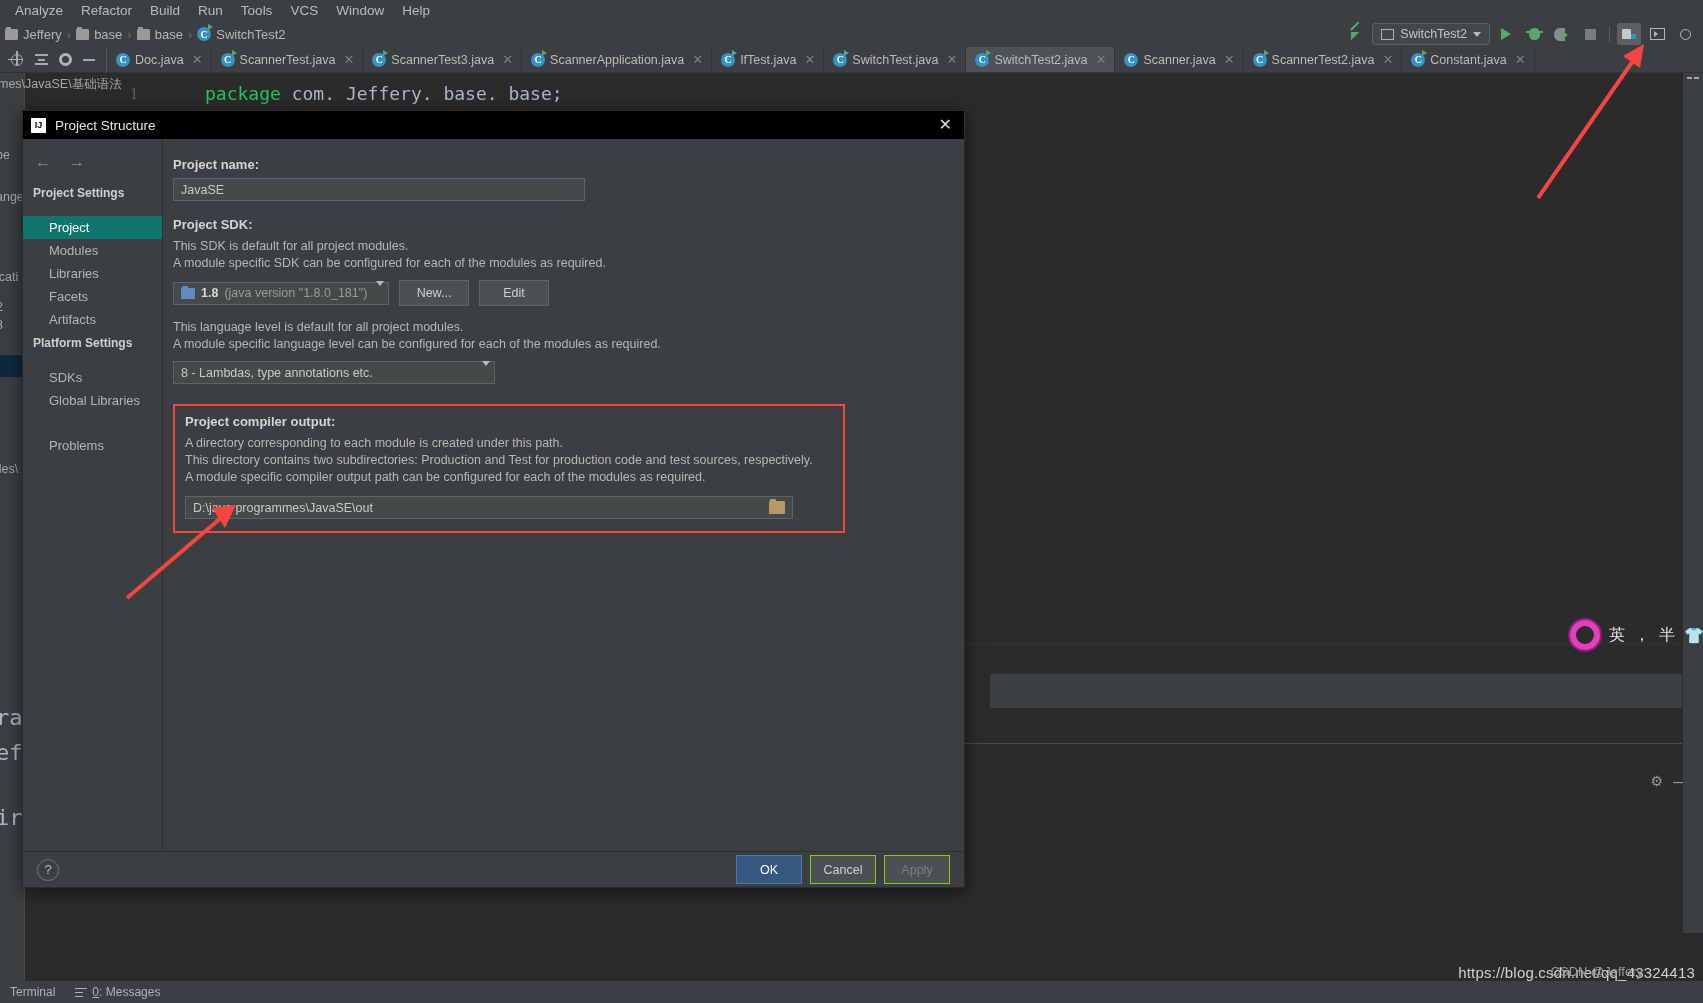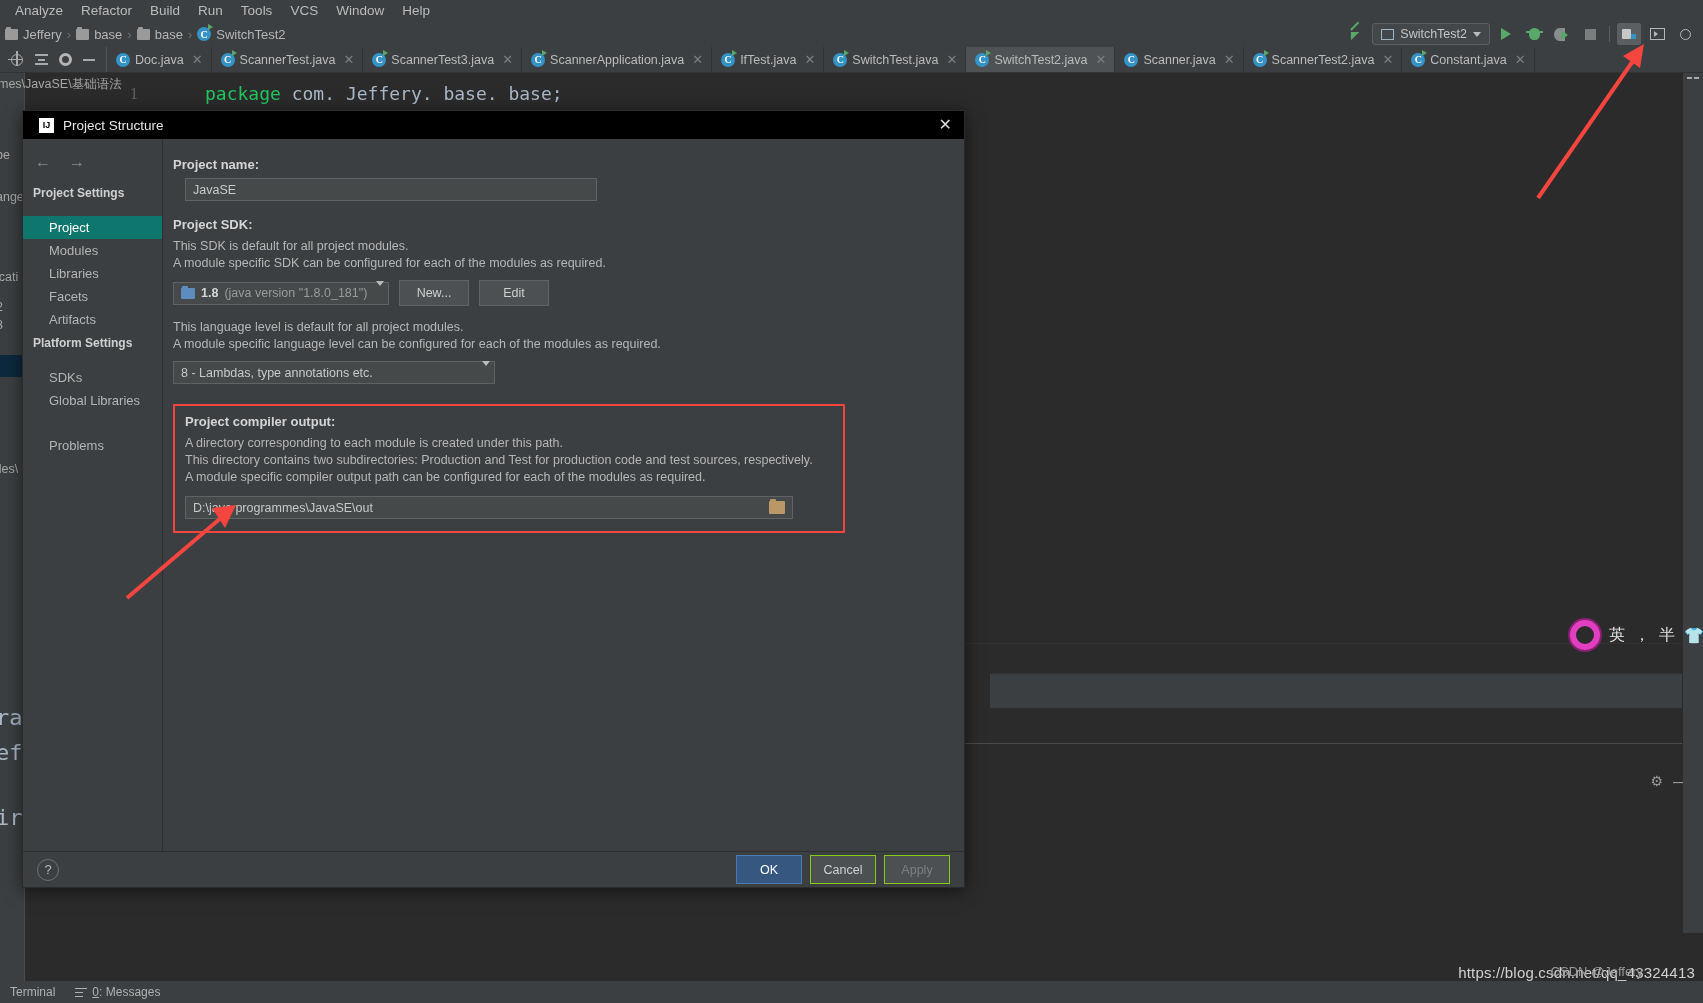--- a/index.html
+++ b/index.html
@@ -170,21 +170,20 @@
     box-shadow: 0 3px 16px rgba(0,0,0,0.55);
   }
   .dlg-title {
     height:28px; background:#000000; display:flex; align-items:center;
     padding:0 8px; color:#e6e6e6; font-size:13.5px; gap:9px;
   }
   .ij-logo {
     width:15px;height:15px;background:#fff;color:#000;font-size:9px;font-weight:bold;
     display:flex;align-items:center;justify-content:center;
     font-family:"Liberation Sans", sans-serif;
-    margin-left:8px;
   }
   .dlg-close { margin-left:auto; color:#dcdcdc; font-size:16px; line-height:1; padding:0 4px; }
   .dlg-body { display:flex; height: 712px; }
 
   .dlg-side {
     width:140px; background:#3c3f41; border-right:1px solid #2e2e2e;
     padding-top: 8px; font-size:13px;
   }
   .nav-arrows { display:flex; gap:18px; padding:6px 0 10px 12px; color:#8a8d8f; font-size:16px; }
   .side-head { padding:5px 0 16px 10px; font-weight:bold; color:#cfcfcf; font-size:12px; }
@@ -466,21 +465,21 @@
         <div class="side-head">Platform Settings</div>
         <div class="side-item">SDKs</div>
         <div class="side-item">Global Libraries</div>
         <div class="side-gap"></div>
         <div class="side-item">Problems</div>
       </div>
 
       <div class="dlg-main">
 
         <div class="field-label">Project name:</div>
-        <div class="txtinput" style="width:412px;margin-bottom:16px;margin-left:12px;">
+        <div class="txtinput" style="width:412px;margin-bottom:16px;">
           <span>JavaSE</span>
         </div>
 
         <div class="field-label">Project SDK:</div>
         <div class="desc">This SDK is default for all project modules.</div>
         <div class="desc" style="margin-bottom:8px;">A module specific SDK can be configured for each of the modules as required.</div>
 
         <div style="display:flex;align-items:center;gap:10px;margin-bottom:13px;">
           <div class="combo" style="width:216px;">
             <span class="sdk-folder"></span>

